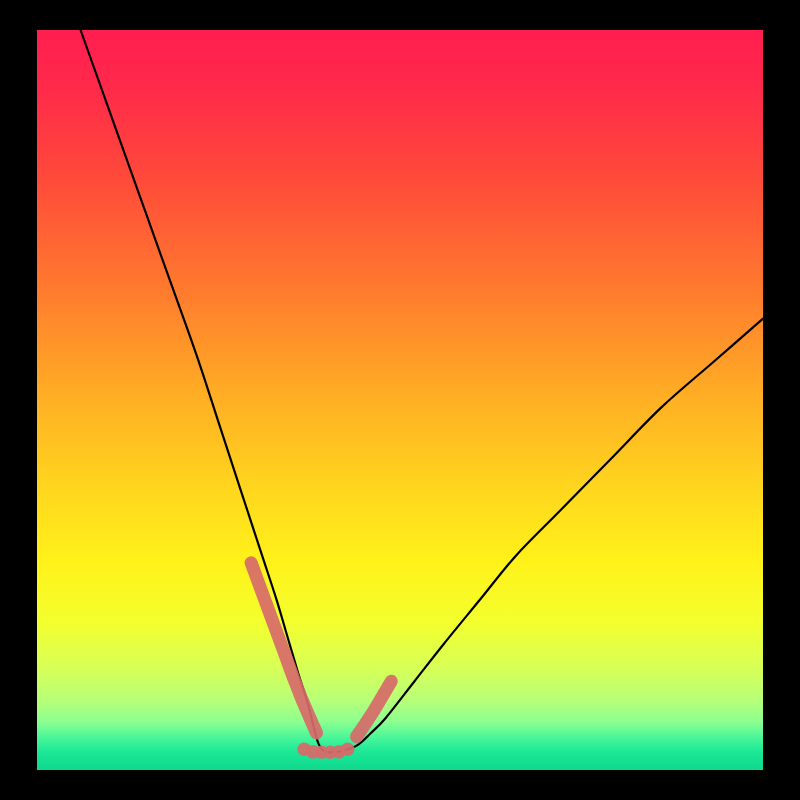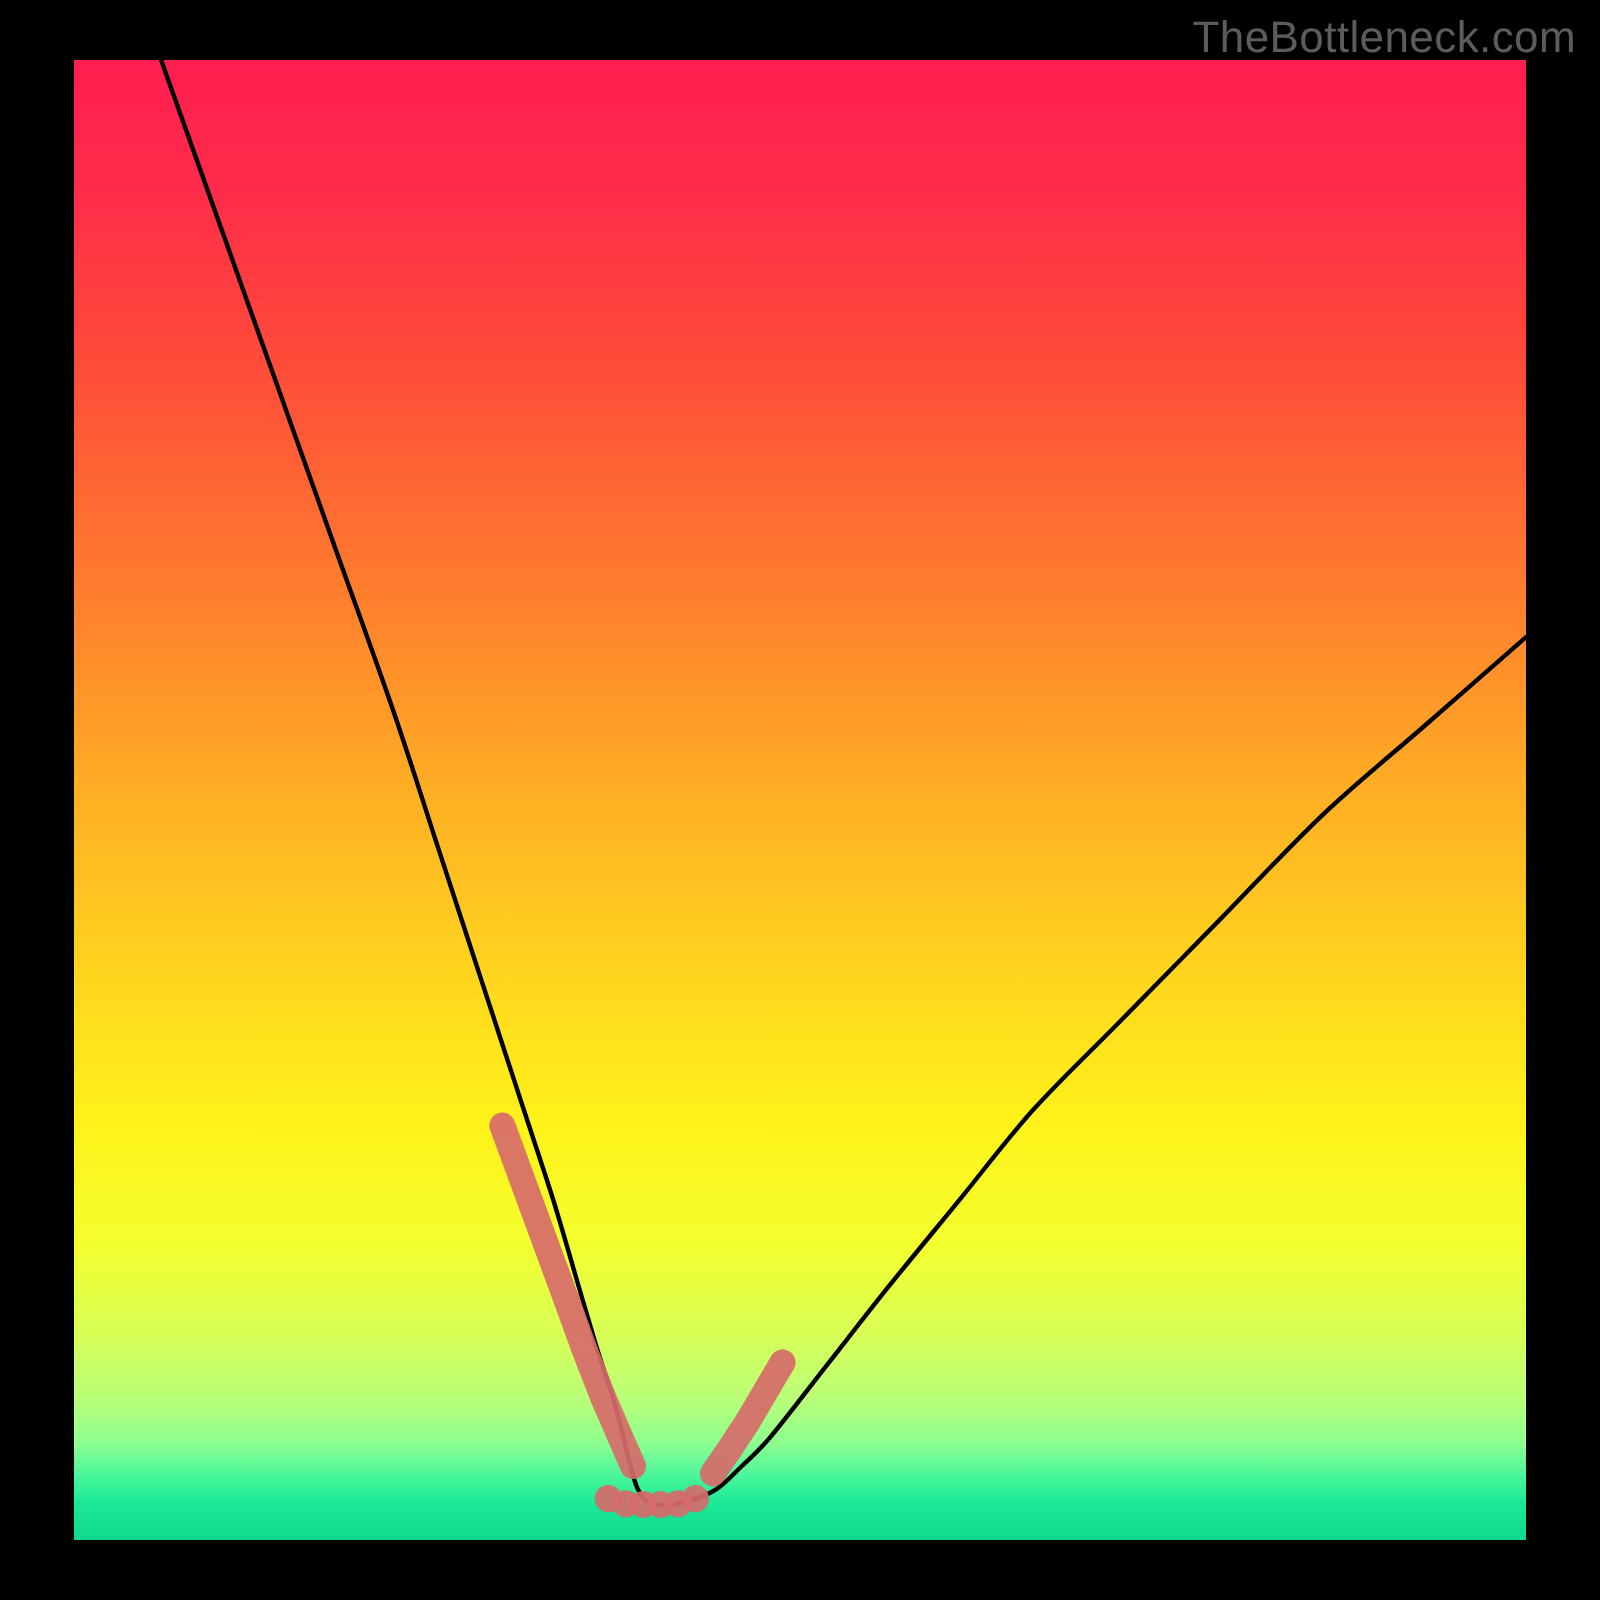--- a/index.html
+++ b/index.html
@@ -30,21 +30,20 @@
   svg.plot {
     position: absolute;
     left: 0;
     top: 0;
   }
 </style>
 </head>
 <body>
 
 <div class="stage">
-  <div class="watermark">TheBottleneck.com</div>
   <svg class="plot" width="800" height="800" viewBox="0 0 800 800">
     <defs>
       <linearGradient id="bgGrad" x1="0" y1="0" x2="0" y2="1">
           <stop offset="0%" stop-color="#ff1e50"></stop>
           <stop offset="8%" stop-color="#ff2a4a"></stop>
           <stop offset="20%" stop-color="#ff4a3a"></stop>
           <stop offset="35%" stop-color="#ff7a2e"></stop>
           <stop offset="50%" stop-color="#ffb024"></stop>
           <stop offset="62%" stop-color="#ffd61e"></stop>
           <stop offset="72%" stop-color="#fff21a"></stop>

